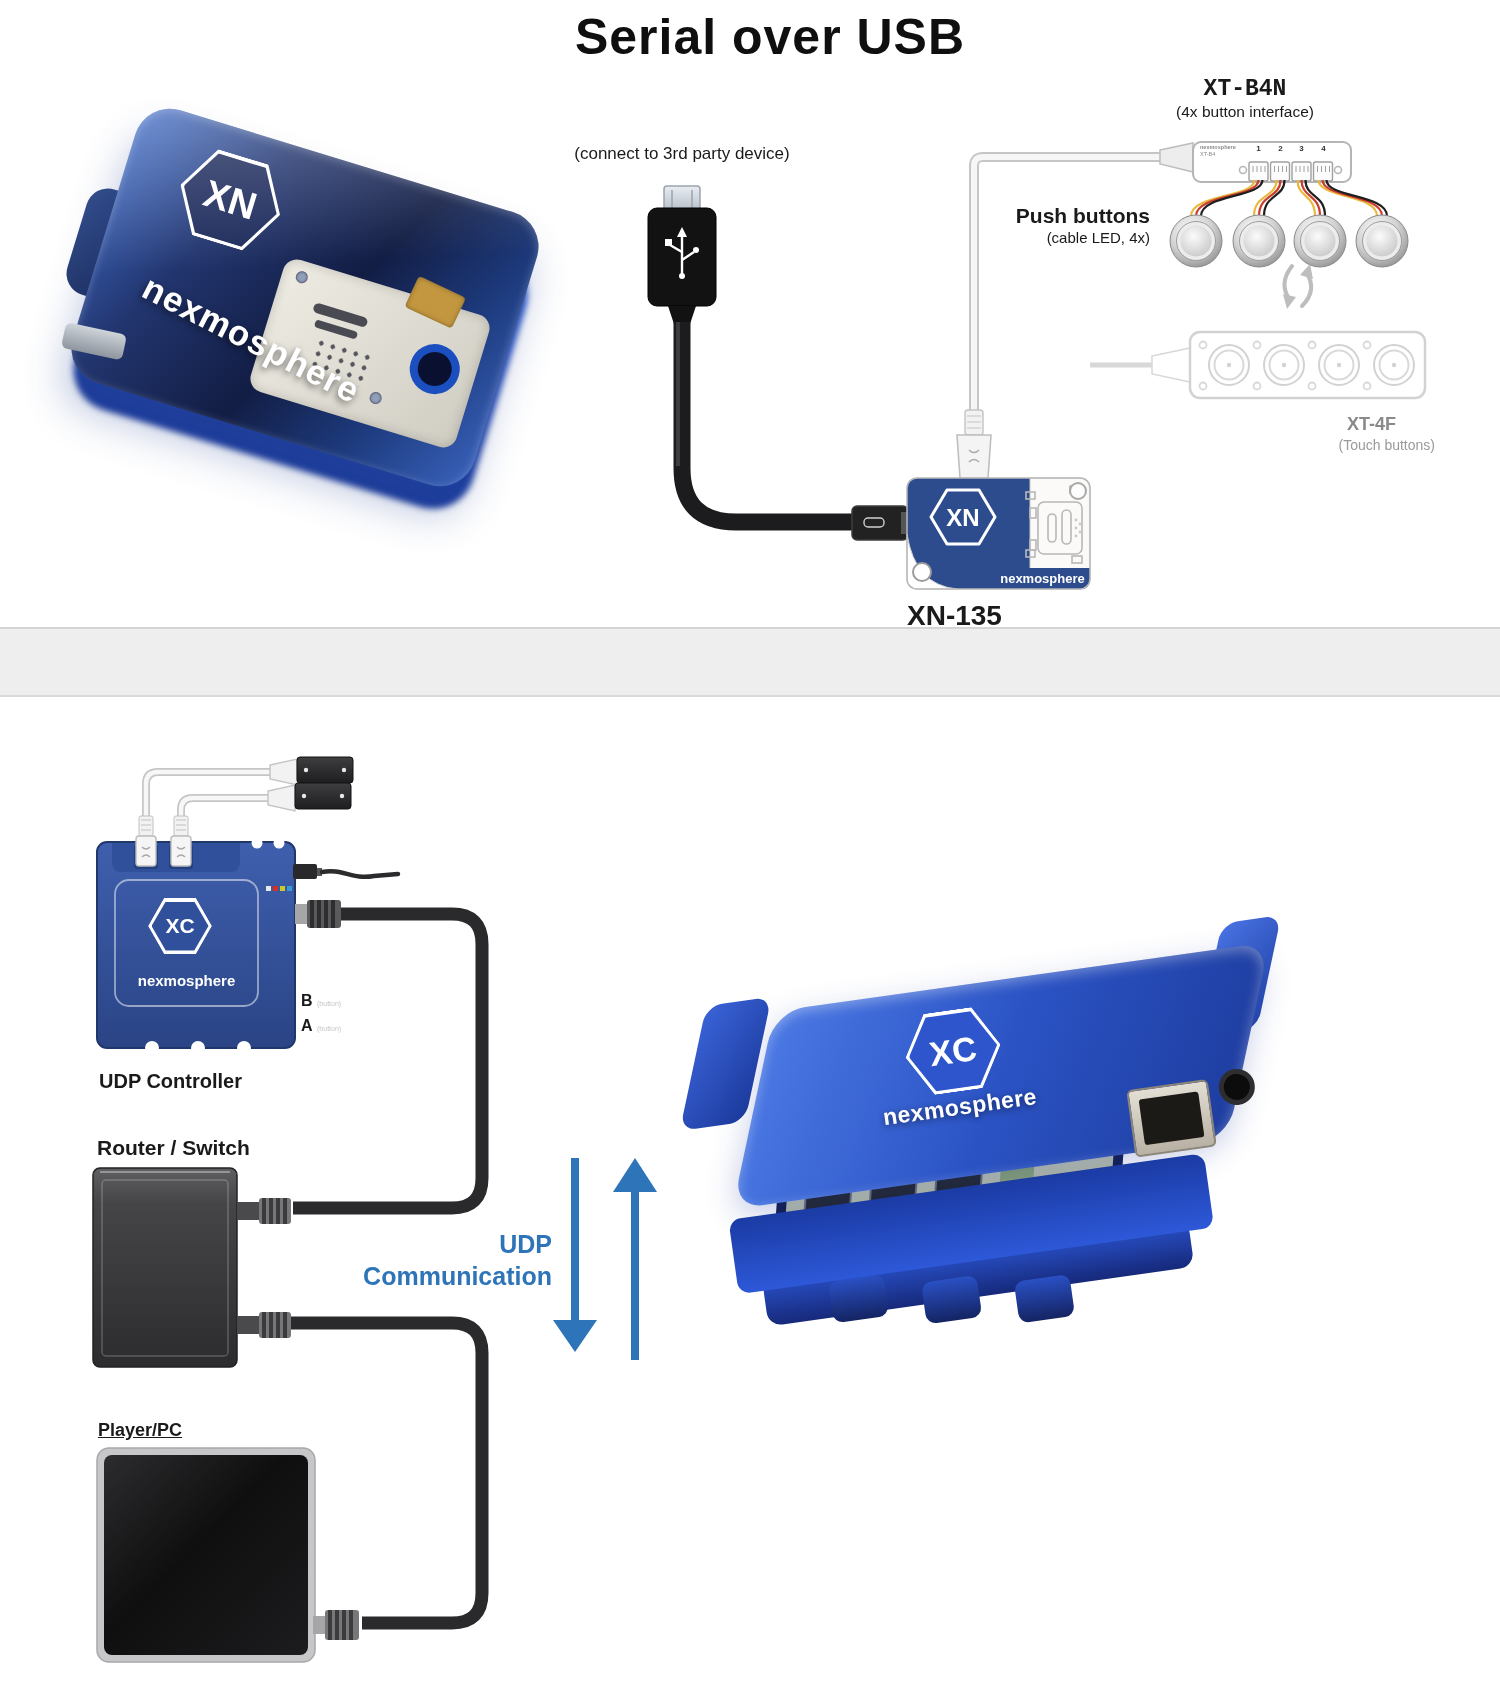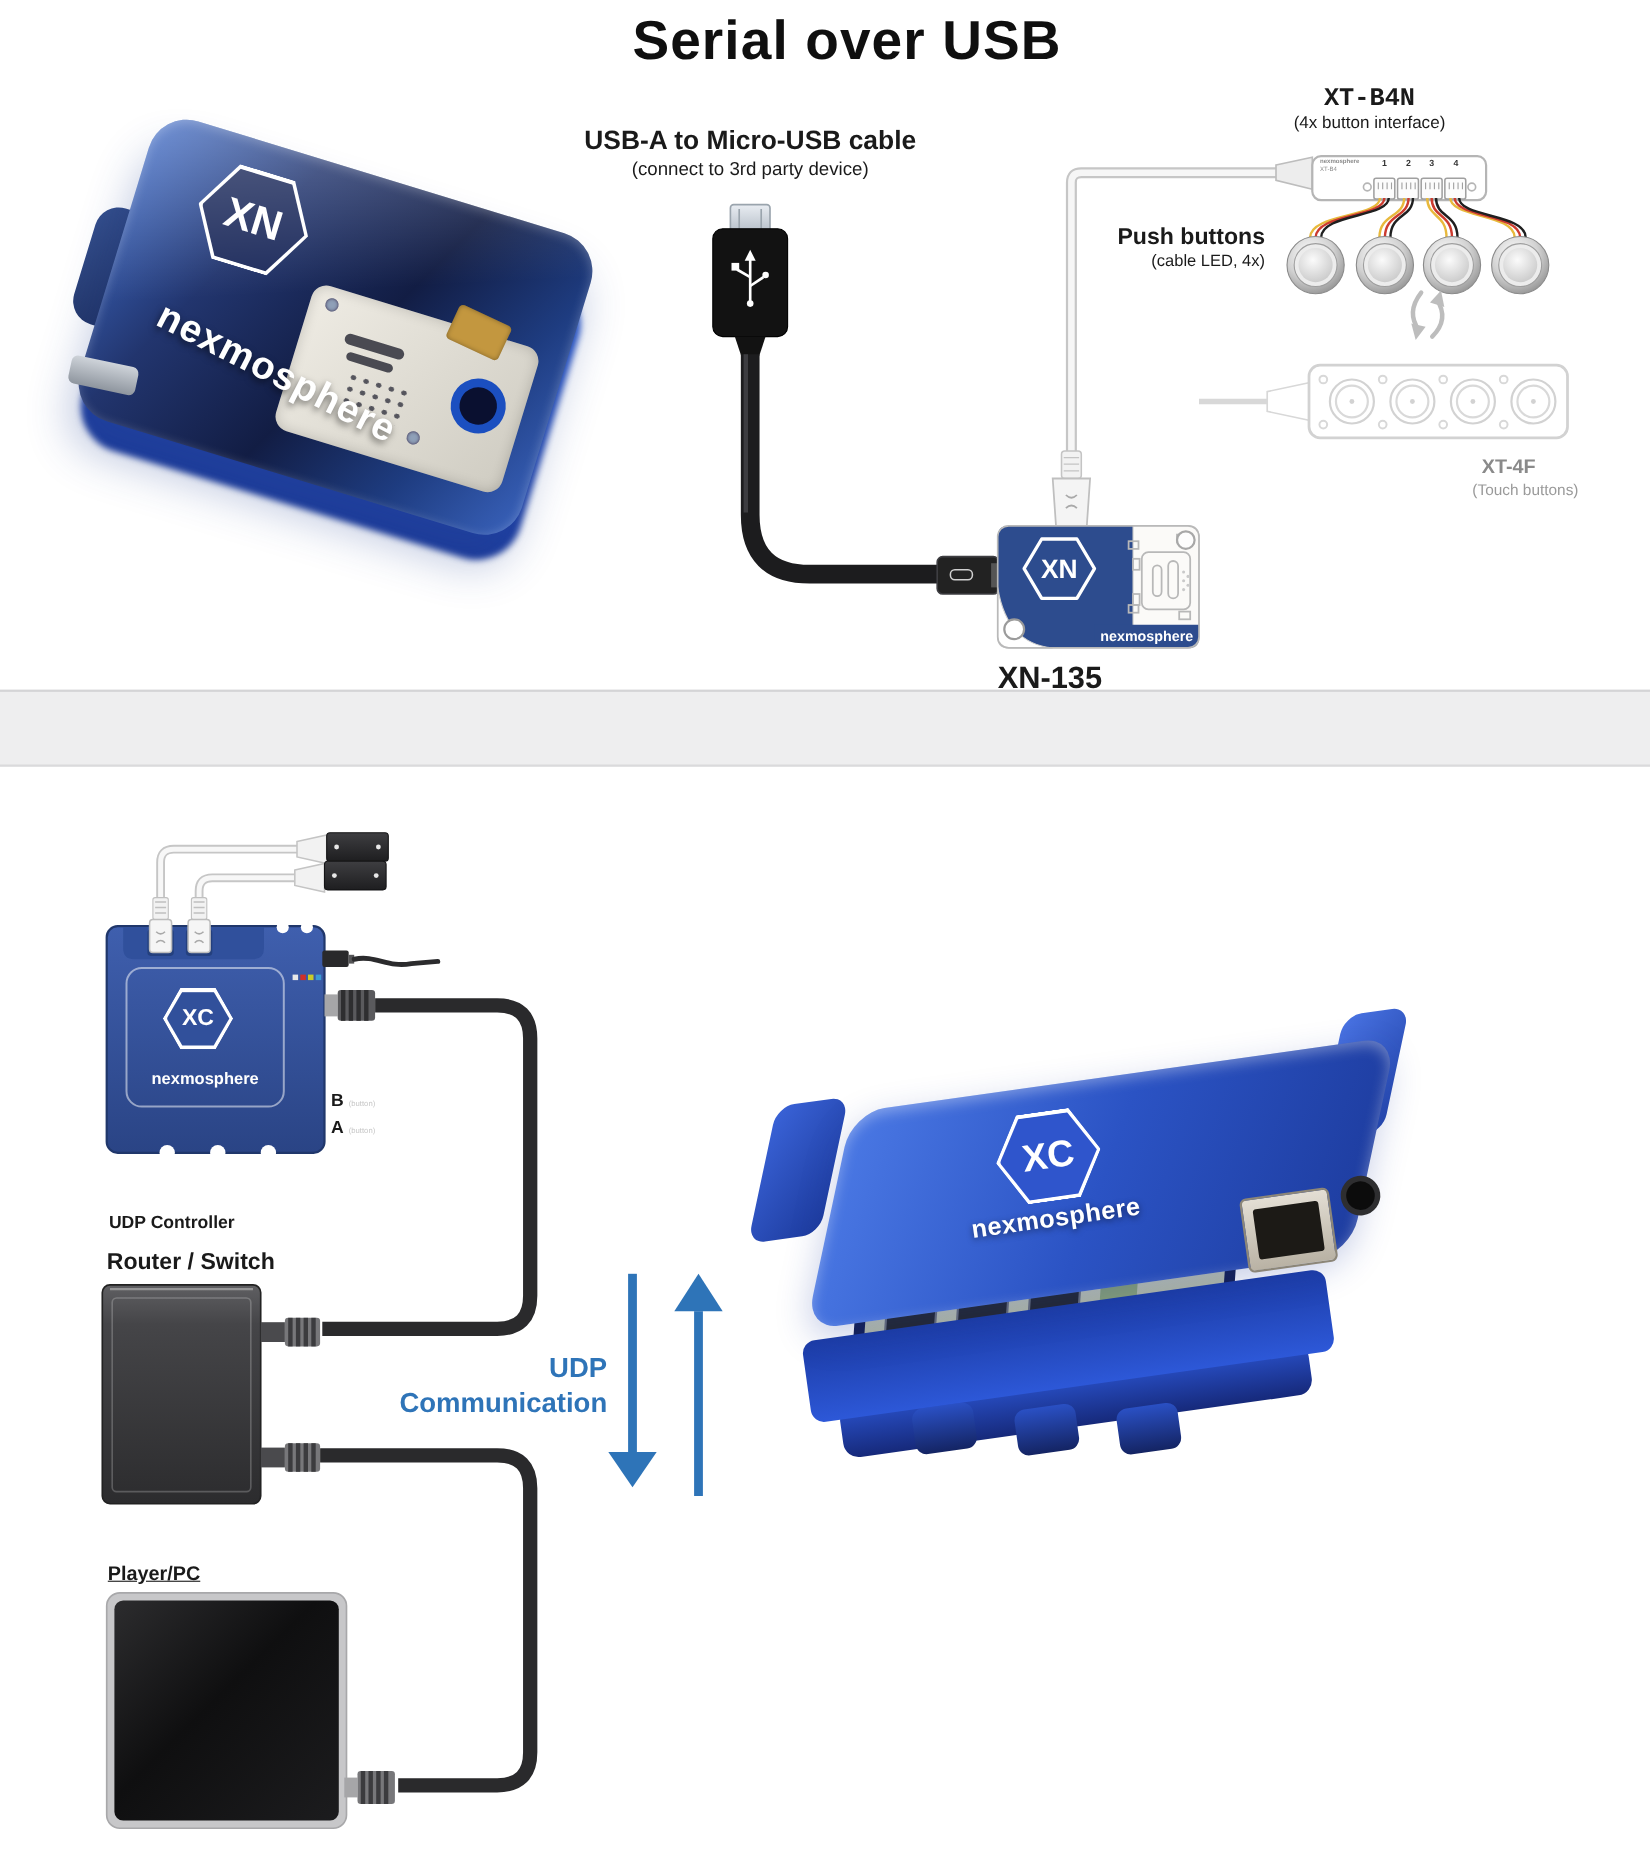--- a/index.html
+++ b/index.html
@@ -282,21 +282,20 @@
       </div>
       <div class="hexring" style="left:58px;top:26px;width:104px;height:90px;">
         <div class="hexin" style="background:#1d2b5c;"></div>
         <div class="hexlabel" style="font-size:38px;">XN</div>
       </div>
       <div class="xnp-brand">nexmosphere</div>
       <div class="xnp-sheen"></div>
     </div>
   </div>
 
-  <div class="lbl b ctr" style="left:432px;top:114px;width:500px;font-size:24px;">USB-A to Micro-USB cable</div>
   <div class="lbl ctr" style="left:432px;top:144px;width:500px;font-size:17px;">(connect to 3rd party device)</div>
 
   <div class="lbl b ctr" style="left:1160px;top:76px;width:170px;font-size:23px;font-family:Liberation Mono, monospace;">XT-B4N</div>
   <div class="lbl ctr" style="left:1160px;top:103px;width:170px;font-size:15.5px;">(4x button interface)</div>
 
   <div class="lbl" style="left:1200px;top:144px;font-size:5.5px;color:#8a8a8a;font-weight:bold;">nexmosphere</div>
   <div class="lbl" style="left:1200px;top:151px;font-size:5.5px;color:#8a8a8a;">XT-B4</div>
   <div class="lbl b ctr" style="left:1250px;top:144px;width:17px;font-size:8px;color:#333;">1</div>
   <div class="lbl b ctr" style="left:1272px;top:144px;width:17px;font-size:8px;color:#333;">2</div>
   <div class="lbl b ctr" style="left:1293px;top:144px;width:17px;font-size:8px;color:#333;">3</div>
@@ -448,21 +447,21 @@
 
   <div class="lbl" style="left:301px;top:992px;">
     <span class="b" style="font-size:16px;">B</span>
     <span style="font-size:7px;color:#c6c6c6;">(button)</span>
   </div>
   <div class="lbl" style="left:301px;top:1017px;">
     <span class="b" style="font-size:16px;">A</span>
     <span style="font-size:7px;color:#c6c6c6;">(button)</span>
   </div>
 
-  <div class="lbl b" style="left:99px;top:1103px;font-size:16px;">UDP Controller</div>
+  <div class="lbl b" style="left:99px;top:1070px;font-size:20px;">UDP Controller</div>
   <div class="lbl b" style="left:97px;top:1136px;font-size:21px;">Router / Switch</div>
   <div class="lbl b" style="left:98px;top:1420px;font-size:18px;text-decoration:underline;">Player/PC</div>
 
   <div class="lbl b rt" style="left:352px;top:1230px;width:200px;font-size:25px;color:#2e74b8;">UDP</div>
   <div class="lbl b rt" style="left:352px;top:1262px;width:200px;font-size:25px;color:#2e74b8;">Communication</div>
 
   <div class="abs" style="left:690px;top:925px;width:640px;height:430px;">
     <div class="xcp-rot">
       <div class="xcp-tabL"></div>
       <div class="xcp-tabR"></div>

